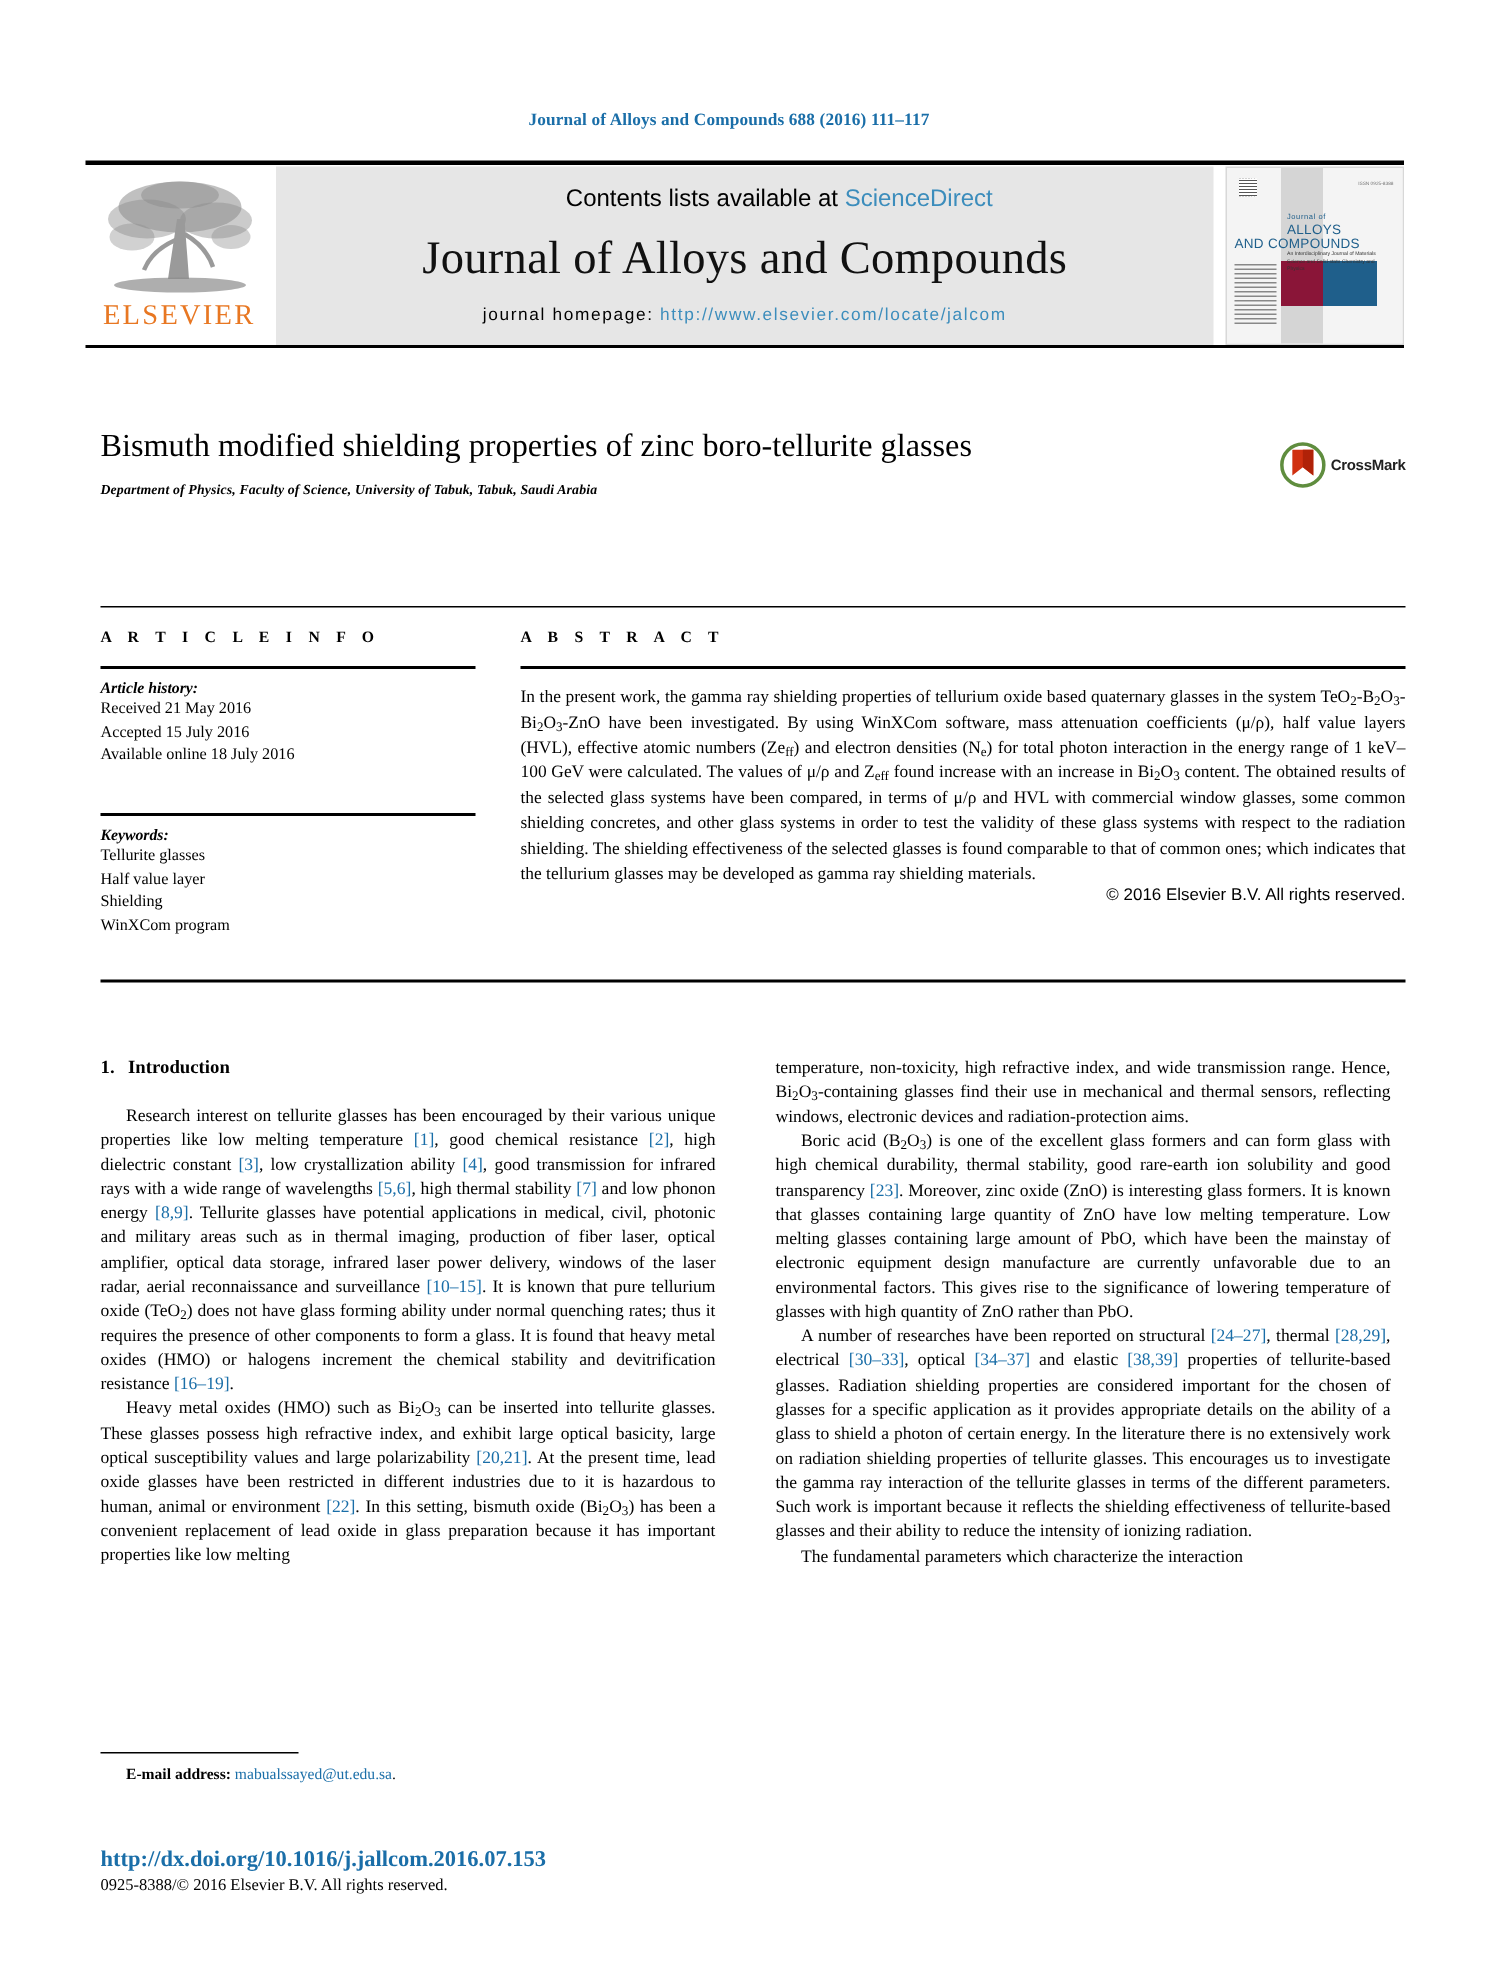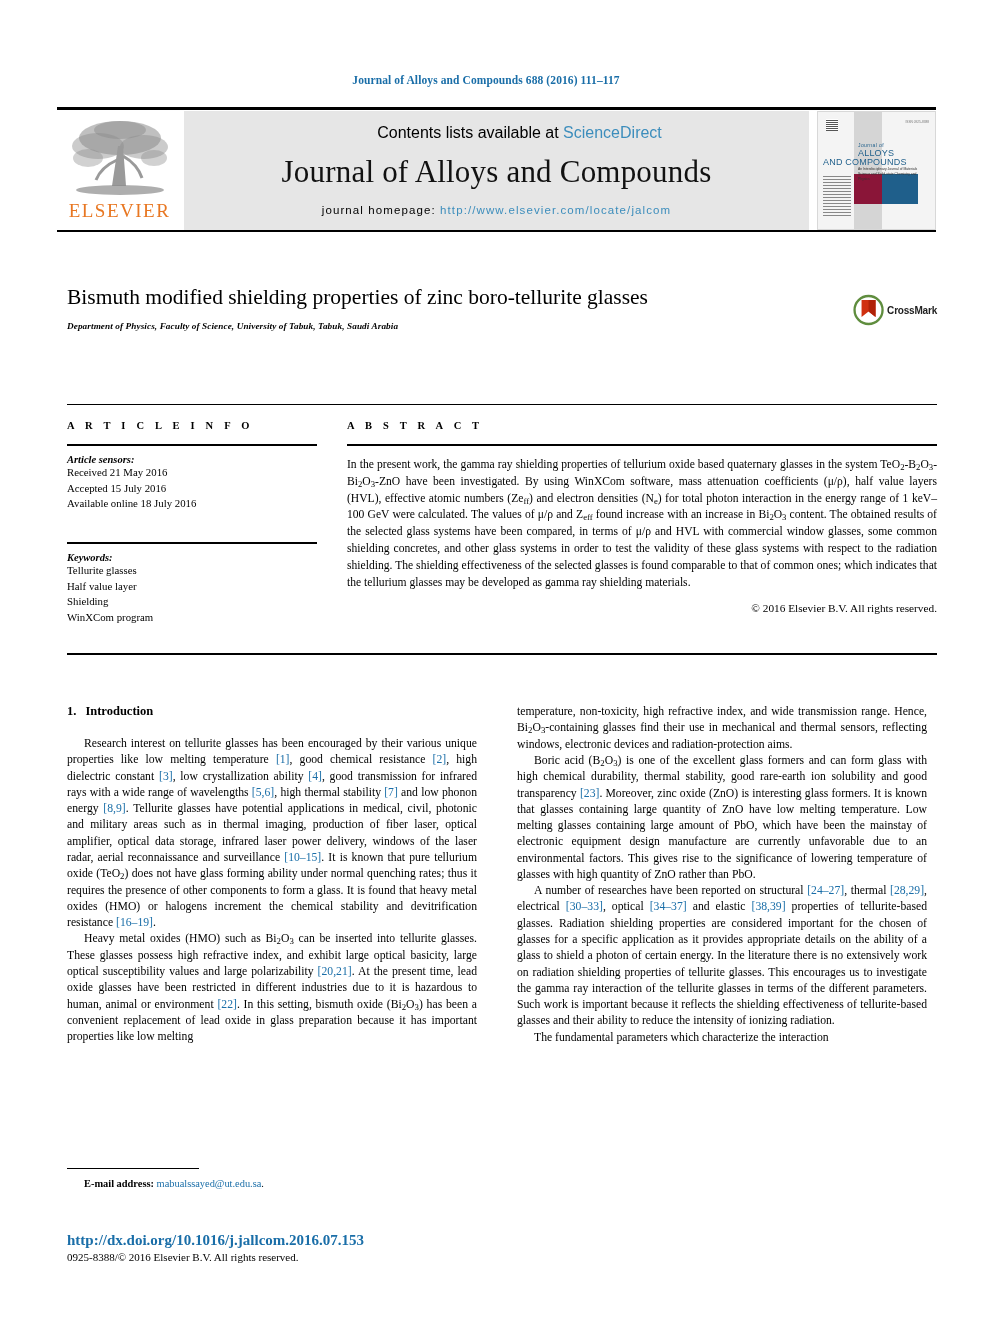--- a/index.html
+++ b/index.html
@@ -271,24 +271,23 @@
   .kw-block { margin-top: 30px; }
   .kw-rule { height: 2px; background: #000; }
   .abs-text {
     font-family: "Liberation Serif", serif;
     font-size: 11.6px;
     line-height: 1.45;
     text-align: justify;
     margin-top: 11px;
   }
   .abs-copy {
-    font-family: Liberation Serif, serif;
+    font-family: Liberation Sans, sans-serif;
     font-size: 11.3px;
     text-align: right;
-    margin-top: 11px;
   }
   sub { font-size: 75%; vertical-align: -0.25em; }
 
   
   .body-cols {
     position: absolute;
     left: 67px;
     top: 704px;
     width: 870px;
     height: 470px;
@@ -443,21 +442,21 @@
       <span class="cm-text">CrossMark</span>
     </div>
   </div>
 
   <div class="band">
     <div class="band-rule-top"></div>
 
     <div class="info-col">
       <div class="sec-head">A R T I C L E   I N F O</div>
       <div class="thin-rule"></div>
-      <div class="info-sub">Article sensors:</div>
+      <div class="info-sub">Article history:</div>
       <div class="info-line">Received 21 May 2016</div>
       <div class="info-line">Accepted 15 July 2016</div>
       <div class="info-line">Available online 18 July 2016</div>
 
       <div class="kw-block">
         <div class="kw-rule"></div>
         <div class="info-sub">Keywords:</div>
         <div class="info-line">Tellurite glasses</div>
         <div class="info-line">Half value layer</div>
         <div class="info-line">Shielding</div>

